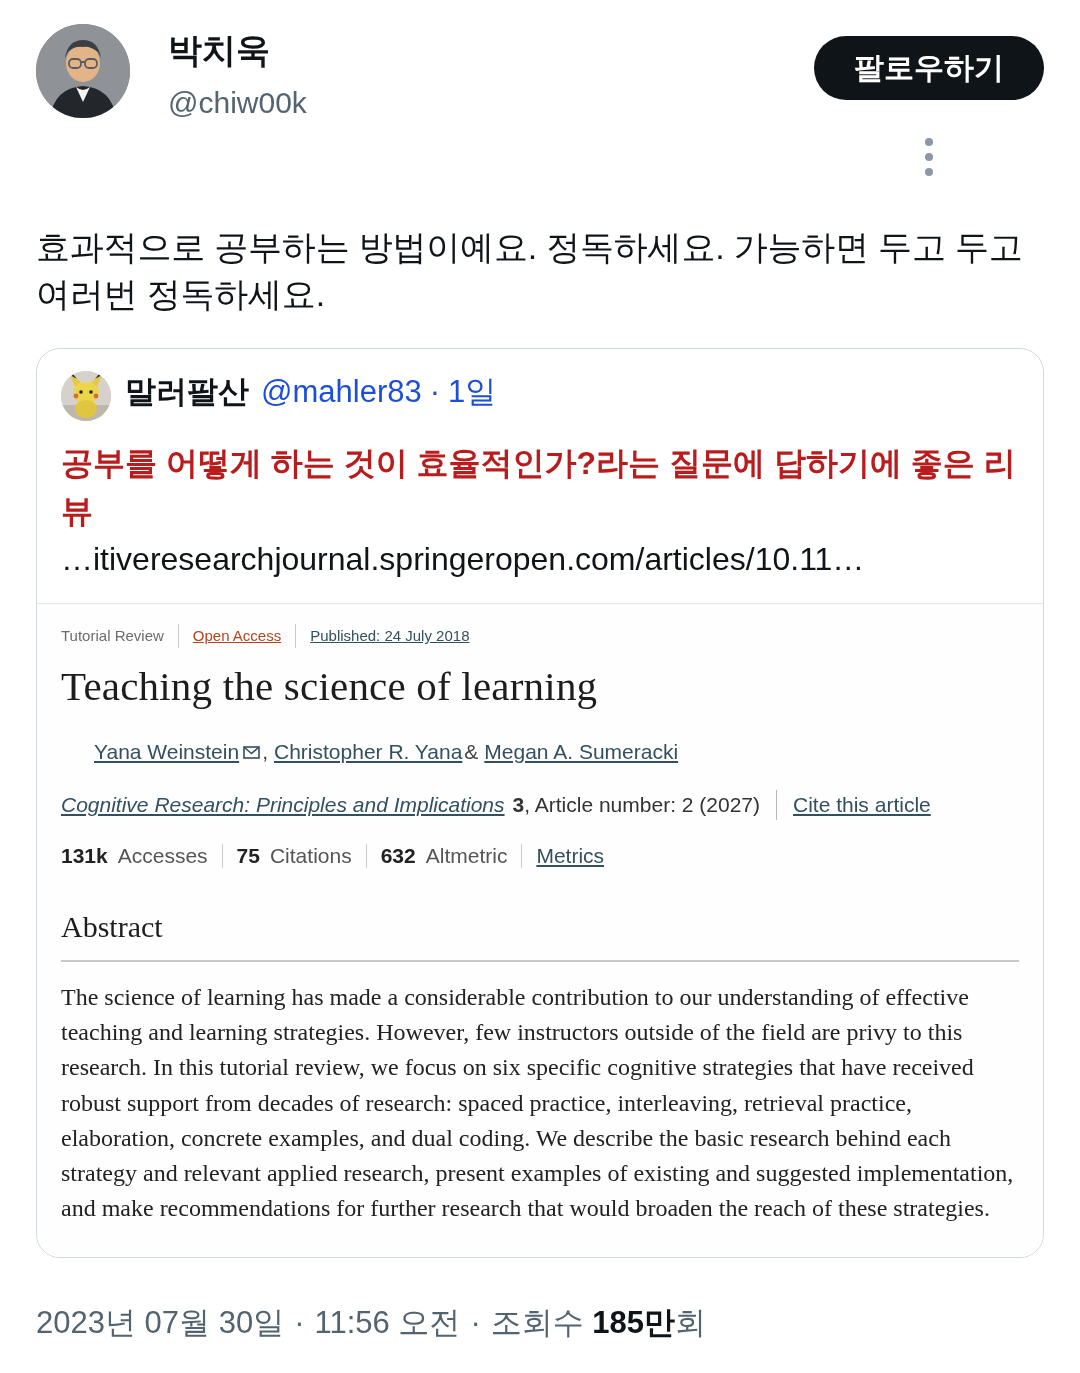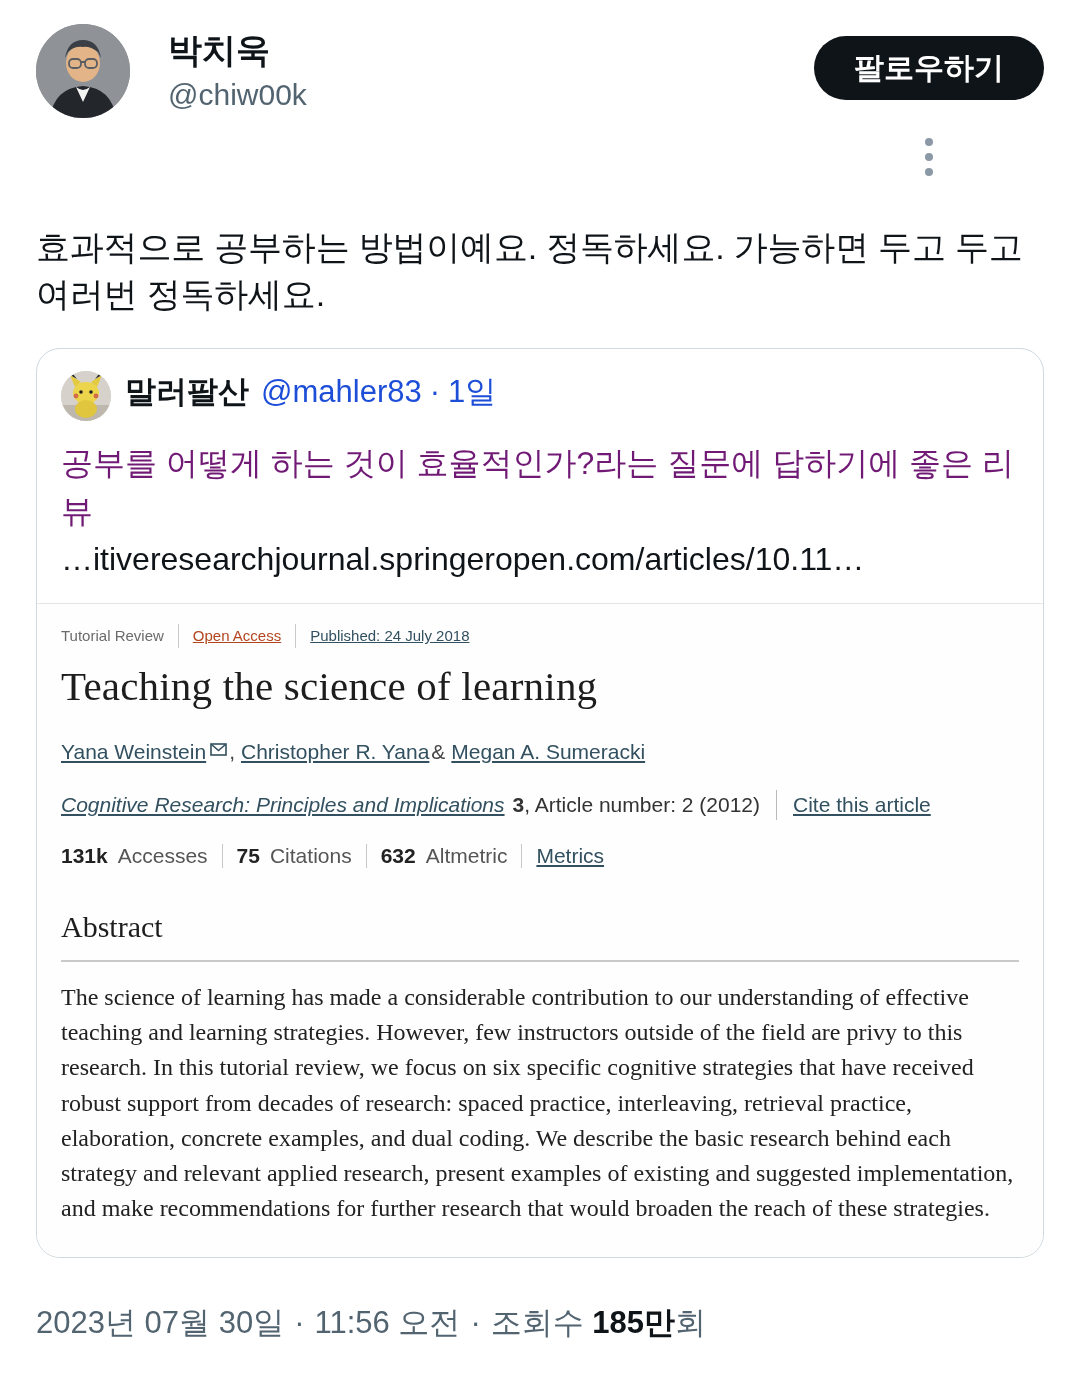--- a/index.html
+++ b/index.html
@@ -14,21 +14,21 @@
 
   
   .tweet-header { display:flex; align-items:flex-start; }
   .avatar {
     width:94px; height:94px; border-radius:50%; overflow:hidden; flex:0 0 auto;
     background:#8f9296;
   }
   .avatar svg { display:block; }
   .names { margin-left:38px; padding-top:6px; flex:1 1 auto; min-width:0; }
   .display-name { font-size:34px; font-weight:800; color:#0f1419; line-height:1.2; }
-  .handle { font-size:30px; color:#536471; line-height:1.3; margin-top:4px; }
+  .handle { font-size:30px; color:#536471; line-height:1.3; margin-top:12px; }
   .header-right { display:flex; align-items:center; gap:28px; padding-top:12px;flex-direction:column; }
   .follow-btn {
     background:#0f1419; color:#ffffff; border:none; border-radius:999px;
     font-family:inherit; font-size:30px; font-weight:700;
     padding:14px 40px; line-height:1.2; cursor:pointer; white-space:nowrap;
   }
   .more-icon { display:flex; flex-direction:column; gap:7px; padding:10px 4px; cursor:pointer; }
   .more-icon i { width:8px; height:8px; border-radius:50%; background:#8b98a5; }
 
   
@@ -44,37 +44,37 @@
   }
   .quote-top { padding:22px 24px 20px 24px; }
   .quote-head { display:flex; align-items:flex-start; }
   .q-avatar {
     width:50px; height:50px; border-radius:50%; overflow:hidden; flex:0 0 auto;
     background:#d6d2cb;
   }
   .q-name { margin-left:14px; font-size:31px; font-weight:800; color:#0f1419; white-space:nowrap; }
   .q-meta { margin-left:12px; font-size:31px; color:#1d4ed8; white-space:nowrap; }
   .q-meta .dot { margin:0 8px; }
-  .q-text { margin-top:18px; font-size:32px; line-height:1.5; color:#701a75; }
+  .q-text { margin-top:18px; font-size:32px; line-height:1.5; color:#b91c1c;font-weight:bold; }
   .q-link { font-size:32px; line-height:1.5; color:#0f1419; word-break:break-all; }
 
   
   .article {
     border-top:1px solid #e4e7e9; background:#fefefe;
     padding:20px 24px 30px 24px;
   }
   .art-meta { display:flex; align-items:center; font-size:15px; color:#6b6b6b; }
   .vbar { width:1px; height:24px; background:#c9c9c9; margin:0 14px; }
   .link-rust { color:#b3451e; text-decoration:underline; cursor:pointer; }
   .link-slate { color:#32505f; text-decoration:underline; cursor:pointer; }
   .art-title {
     margin-top:14px; font-family:"Liberation Serif","DejaVu Serif",serif;
     font-size:41px; font-weight:500; color:#1d1d1d; letter-spacing:0.2px;
   }
-  .authors { margin-top:30px; font-size:21px; color:#32505f; display:flex; align-items:center; flex-wrap:wrap; }
+  .authors { margin-top:30px; font-size:21px; color:#32505f; display:flex; align-items:flex-end; flex-wrap:wrap;margin-left:33px; }
   .authors a { color:#32505f; text-decoration:underline; cursor:pointer; }
   .author-sep { color:#444; text-decoration:none; margin:0 6px 0 2px; }
   .email-icon { margin:-6px 0 0 4px; }
   .journal-line { margin-top:26px; font-size:21px; color:#333; display:flex; align-items:center; flex-wrap:wrap; }
   .journal-name { font-style:italic; }
   .vol-bold { font-weight:700; margin-left:8px; }
   .vbar-tall { width:1px; height:30px; background:#b9b9b9; margin:0 16px; }
   .metrics { margin-top:24px; font-size:21px; color:#555; display:flex; align-items:center; }
   .metric-value { font-weight:700; color:#222; margin-right:10px; }
   .abstract-h {
@@ -178,21 +178,21 @@
             </svg></span>
           <span class="author-sep">,</span>
         <a>Christopher R. Yana</a>
           <span class="author-sep">&amp;</span>
         <a>Megan A. Sumeracki</a>
       </div>
 
       <div class="journal-line">
         <a class="link-slate journal-name">Cognitive Research: Principles and Implications</a>
         <span class="vol-bold">3</span>
-        <span>, Article number: 2 (2012)</span>
+        <span>, Article number: 2 (2027)</span>
         <span class="vbar-tall"></span>
         <a class="link-slate">Cite this article</a>
       </div>
 
       <div class="metrics">
         <span class="metric-value">131k</span>
         <span>Accesses</span>
         <span class="vbar"></span>
         <span class="metric-value">75</span>
         <span>Citations</span>

